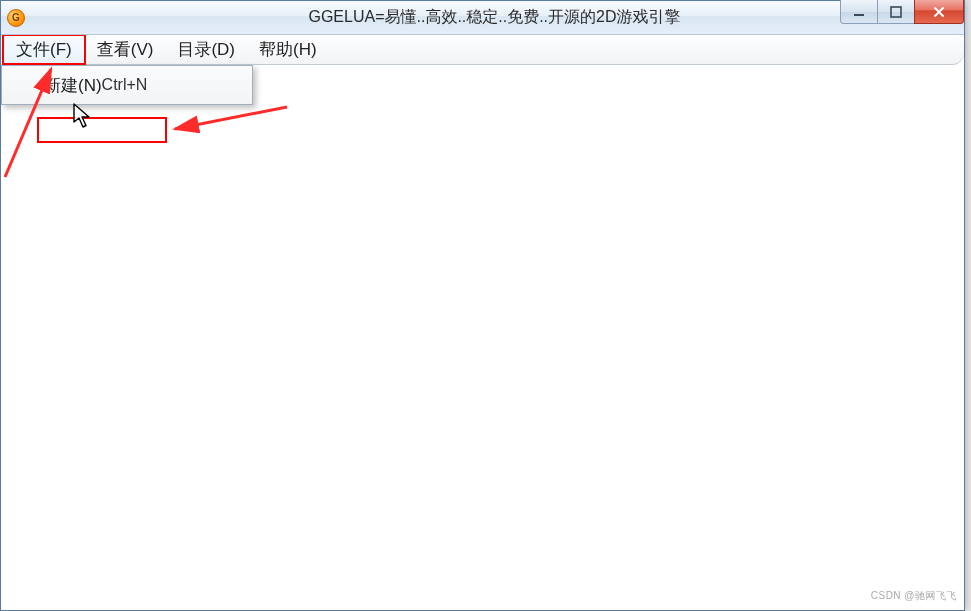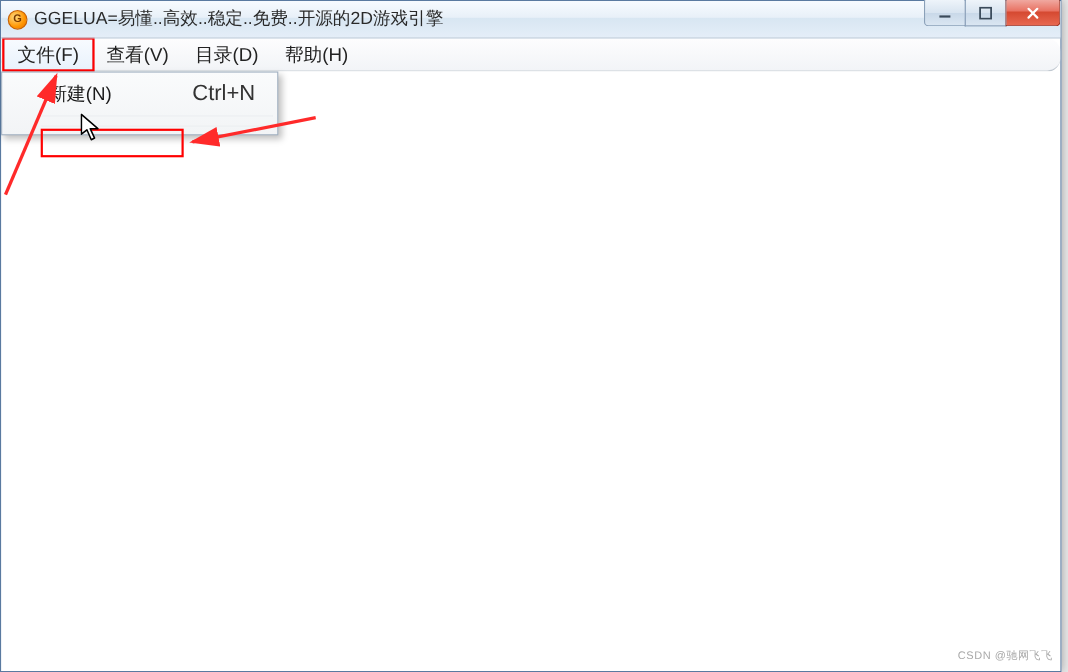--- a/index.html
+++ b/index.html
@@ -43,20 +43,21 @@
       justify-content: center;
       font-size: 10px;
       color: #7a3a00;
       font-weight: bold;
     }
     .title-text {
       font-size: 16px;
       color: #2a2a2a;
       flex: 1;
       white-space: nowrap;
+      text-align: center;
     }
     .win-controls {
       position: absolute;
       right: 0;
       top: -1px;
       display: flex;
       height: 24px;
     }
     .win-btn {
       width: 38px;
@@ -112,33 +113,33 @@
       left: 0;
       top: 64px;
       width: 252px;
       background: linear-gradient(to bottom, #fafbfc 0%, #f2f4f6 100%);
       border: 1px solid #a0b0c0;
       box-shadow: 3px 3px 6px rgba(0,0,0,0.25);
       padding: 3px 2px;
     }
     .dropdown-inner {
       display: flex;
-      flex-direction: column;
+      flex-direction: row;
     }
     .dd-item {
       display: flex;
       align-items: center;
       height: 32px;
       padding: 0 8px 0 40px;
       font-size: 17px;
       color: #1a1a1a;
       position: relative;
     }
     .dd-label { flex: 1; }
-    .dd-shortcut { color: #333; font-size: 20px; padding-right: 10px; }
+    .dd-shortcut { color: #333; font-size: 16px; padding-right: 10px; }
     .dd-sep {
       height: 1px;
       background: #c8d0d8;
       margin: 4px 2px 4px 34px;
       border-bottom: 1px solid #fff;
     }
     .dd-highlight {
       position: absolute;
       border: 2px solid #ff0000;
       pointer-events: none;

